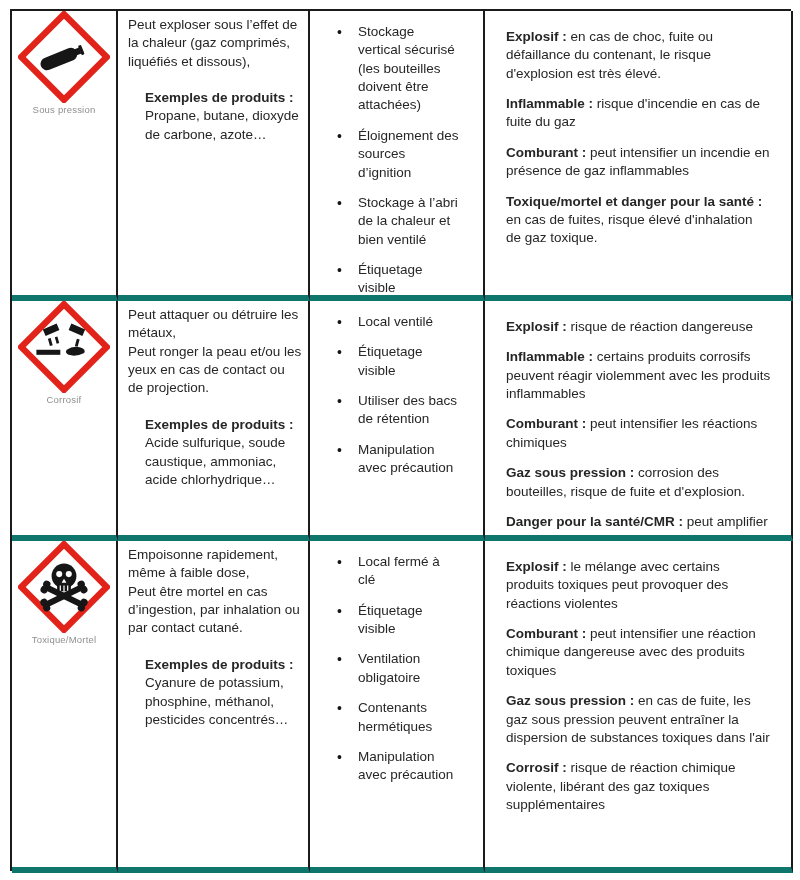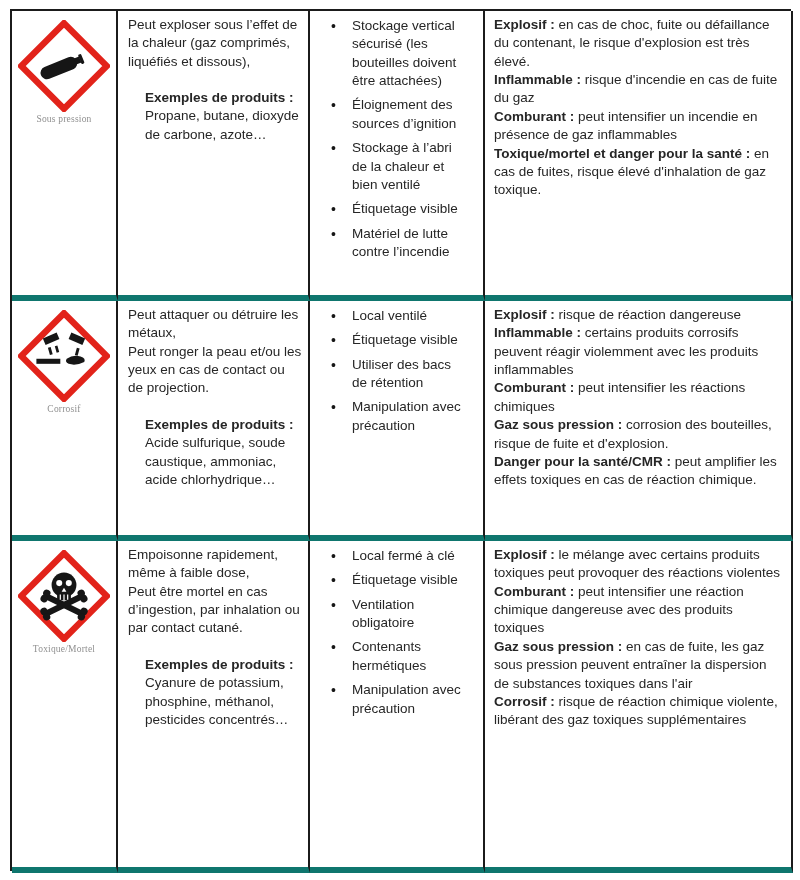--- a/index.html
+++ b/index.html
@@ -8,29 +8,29 @@
     position:absolute;left:10px;top:9px;width:781px;height:862px;
     display:grid;box-sizing:border-box;
     grid-template-columns:106px 192px 175px 308px;
     grid-template-rows:290px 240px 332px;
     border-top:2px solid #1b1b1b;border-left:2px solid #1b1b1b;border-bottom:3px solid #1b1b1b;
   }
   .cell{
     box-sizing:border-box;border-right:2px solid #1b1b1b;border-bottom:6px solid #0f766e;
     overflow:hidden;font-size:13.5px;line-height:1.36;
   }
-  .cell.picto{display:flex;flex-direction:column;align-items:center;padding-top:9px;font-family:Liberation Serif, serif;}
+  .cell.picto{display:flex;flex-direction:column;align-items:center;}
   .cell.desc{padding:5px 6px 0 10px;}
   .cell.risks{padding:5px 8px 0 9px;}
   .b{font-weight:700;}
   .examples{margin-top:18px;margin-left:17px;}
   ul.storage{list-style:none;margin:4px 0 0 0;padding:0;}
-  ul.storage li{position:relative;padding:0 12px 0 36px;margin:6px;}
+  ul.storage li{position:relative;padding:0 12px 0 36px;margin:12px;}
   ul.storage li::before{content:"\2022";position:absolute;left:15px;top:0;font-size:14px;color:#161616;}
-  .risk{margin:0;}
+  .risk{margin:12px;}
   .plabel{font-size:9.5px;color:#8f8f8f;margin-top:1px;letter-spacing:.2px;}
   svg.ghs{display:block;}
 </style>
 </head>
 <body>
 
 <div class="tbl">
 
   <div class="cell picto">
     <svg class="ghs" width="92" height="92" viewBox="0 0 100 100">

